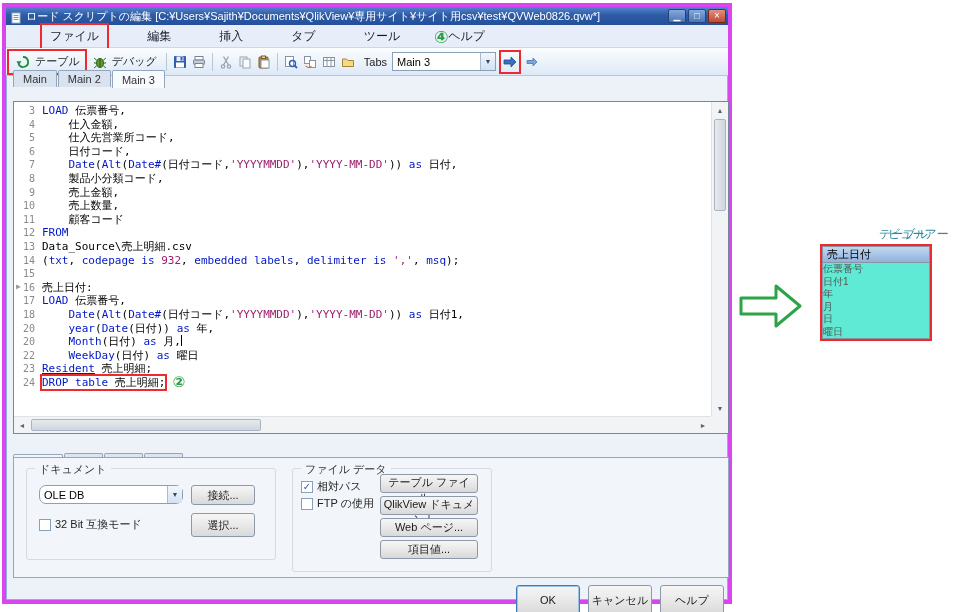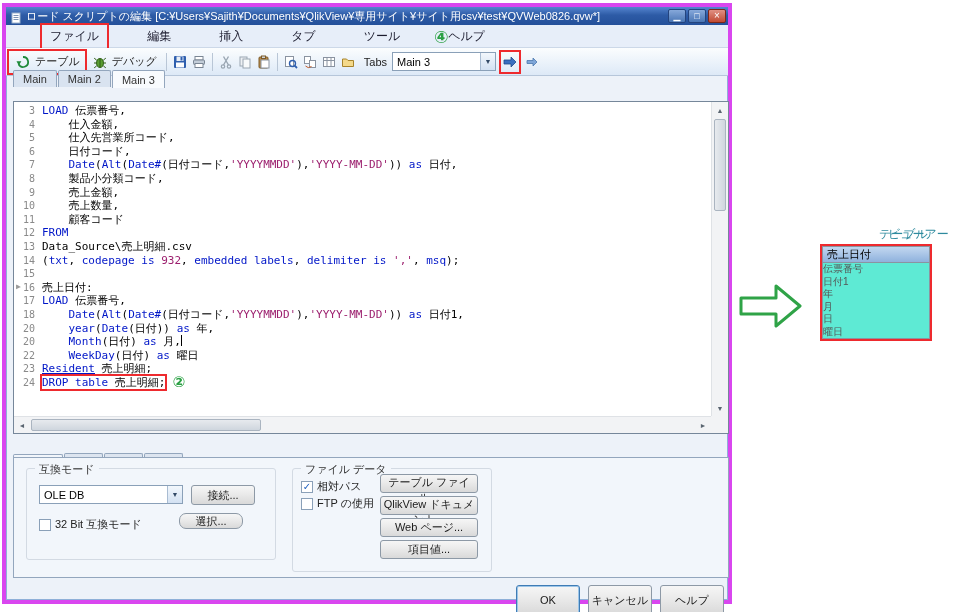--- a/index.html
+++ b/index.html
@@ -97,26 +97,26 @@
   .btab.active { background:#f2f6fb; position:relative; top:1px; }
   .panel { position:absolute; left:7px; top:450px; width:716px; height:121px;
            background:#f2f6fb; border:1px solid #93a6bd; }
 
   .groupbox { position:absolute; border:1px solid #d3dae3; border-radius:3px; }
   .group-label { position:absolute; top:-7px; left:8px; background:#f2f6fb; padding:0 4px;
                  font-size:11px; color:#333; white-space:nowrap; }
   .gb-db { left:12px; top:10px; width:250px; height:92px; }
   .gb-file { left:278px; top:10px; width:200px; height:104px; }
 
-  .db-combo { position:absolute; left:12px; top:16px; width:144px; }
+  .db-combo { position:absolute; left:12px; top:16px; width:144px;border-radius:7px; }
   .btn { font-size:11px; font-family:inherit; color:#1a1a1a;
          background:linear-gradient(#f6f6f6,#eaeaea 45%,#d9d9d9);
          border:1px solid #8d99a6; border-radius:3px; }
   .connect-btn { position:absolute; left:164px; top:16px; width:64px; height:20px; }
-  .select-btn  { position:absolute; left:152px; top:44px; width:64px; height:16px;border-radius:7px; }
+  .select-btn  { position:absolute; left:164px; top:44px; width:64px; height:24px; }
 
   .checkbox { display:flex; align-items:center; gap:4px; font-size:11px; position:absolute; color:#222; }
   .cb { width:12px; height:12px; background:#fff; border:1px solid #8aa0b8; display:inline-flex;
         align-items:center; justify-content:center; font-size:10px; color:#1d5fbf; flex:none; line-height:1; }
   .cb-32bit { left:12px; top:48px; }
   .cb-rel { left:8px; top:10px; }
   .cb-ftp { left:8px; top:27px; }
 
   .file-buttons { position:absolute; left:366px; top:16px; width:98px; display:flex; flex-direction:column; gap:3px; }
   .file-btn { height:19px; width:98px; }
@@ -319,21 +319,21 @@
 
     <div class="bottom-tabs">
         <span class="btab active">データ</span>
         <span class="btab">関数</span>
         <span class="btab">変数</span>
         <span class="btab">設定</span>
       </div>
 
     <div class="panel">
       <div class="groupbox gb-db">
-        <span class="group-label">互換モード</span>
+        <span class="group-label">ドキュメント</span>
         <div class="combo db-combo">
           <span class="combo-value">OLE DB</span>
           <span class="combo-arrow">▼</span>
         </div>
         <button class="btn connect-btn">接続...</button>
         <button class="btn select-btn">選択...</button>
         <label class="checkbox cb-32bit">
           <span class="cb"></span>
           <span>32 Bit 互換モード</span>
         </label>

